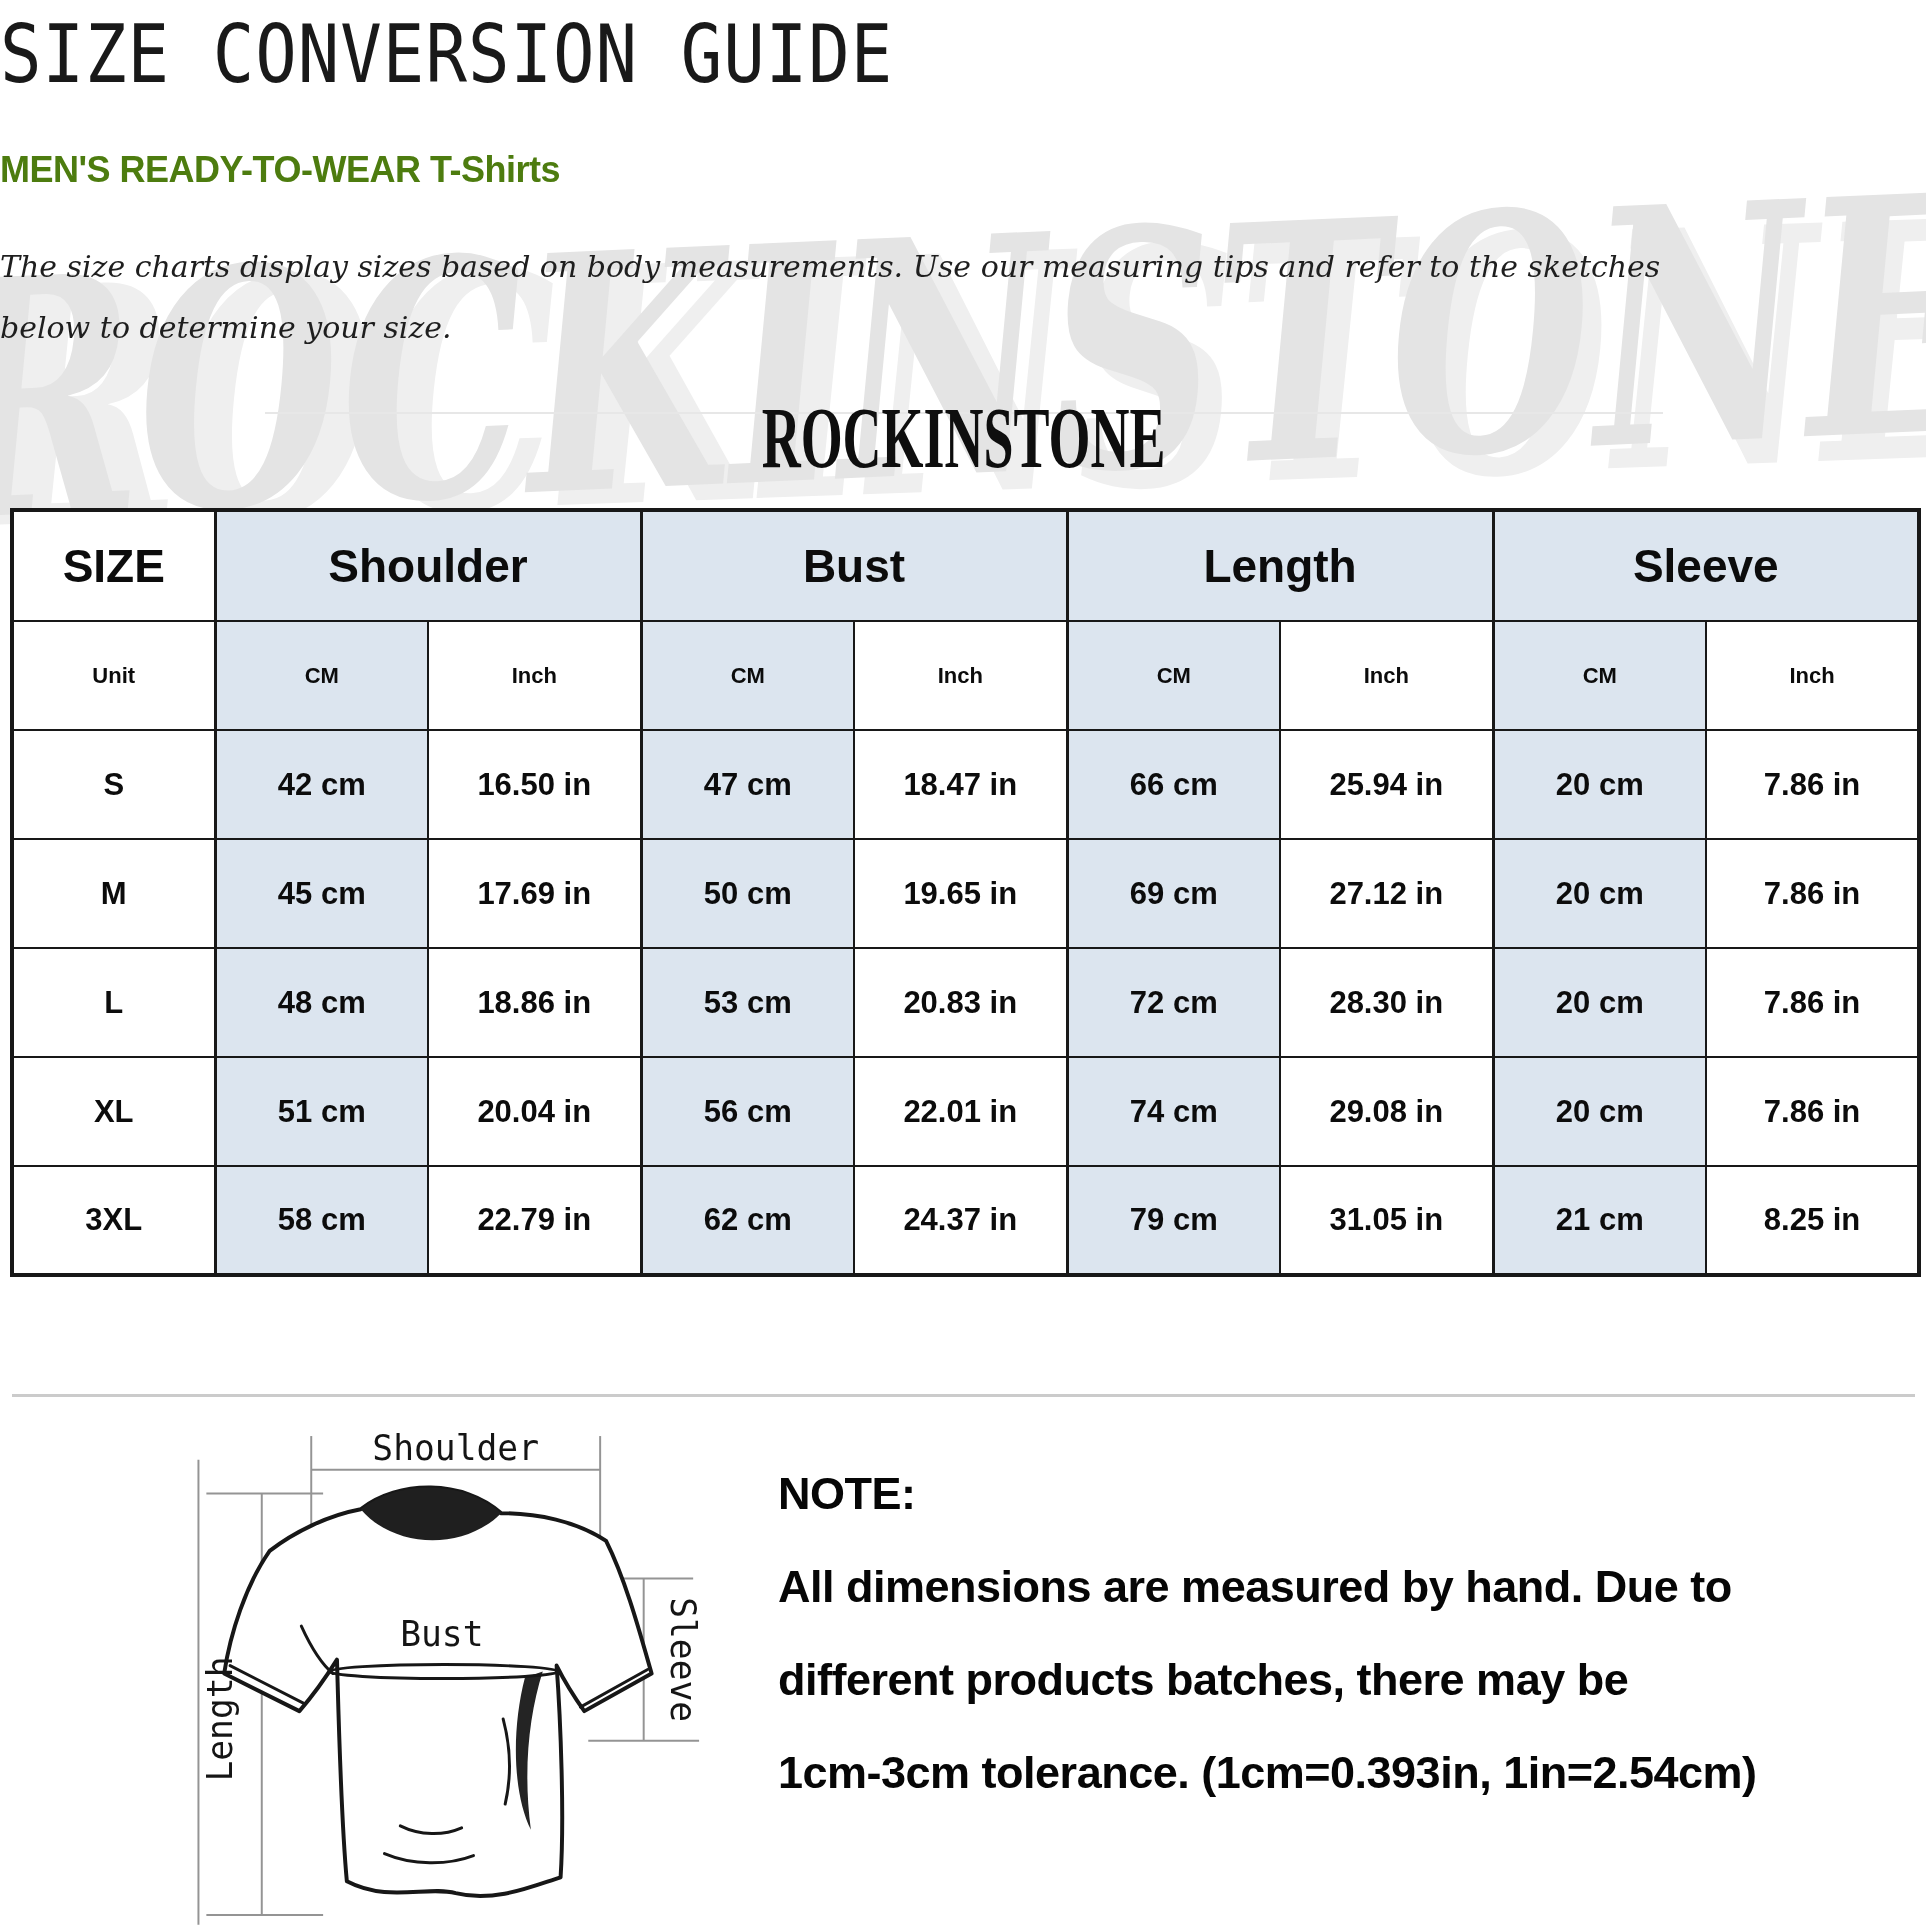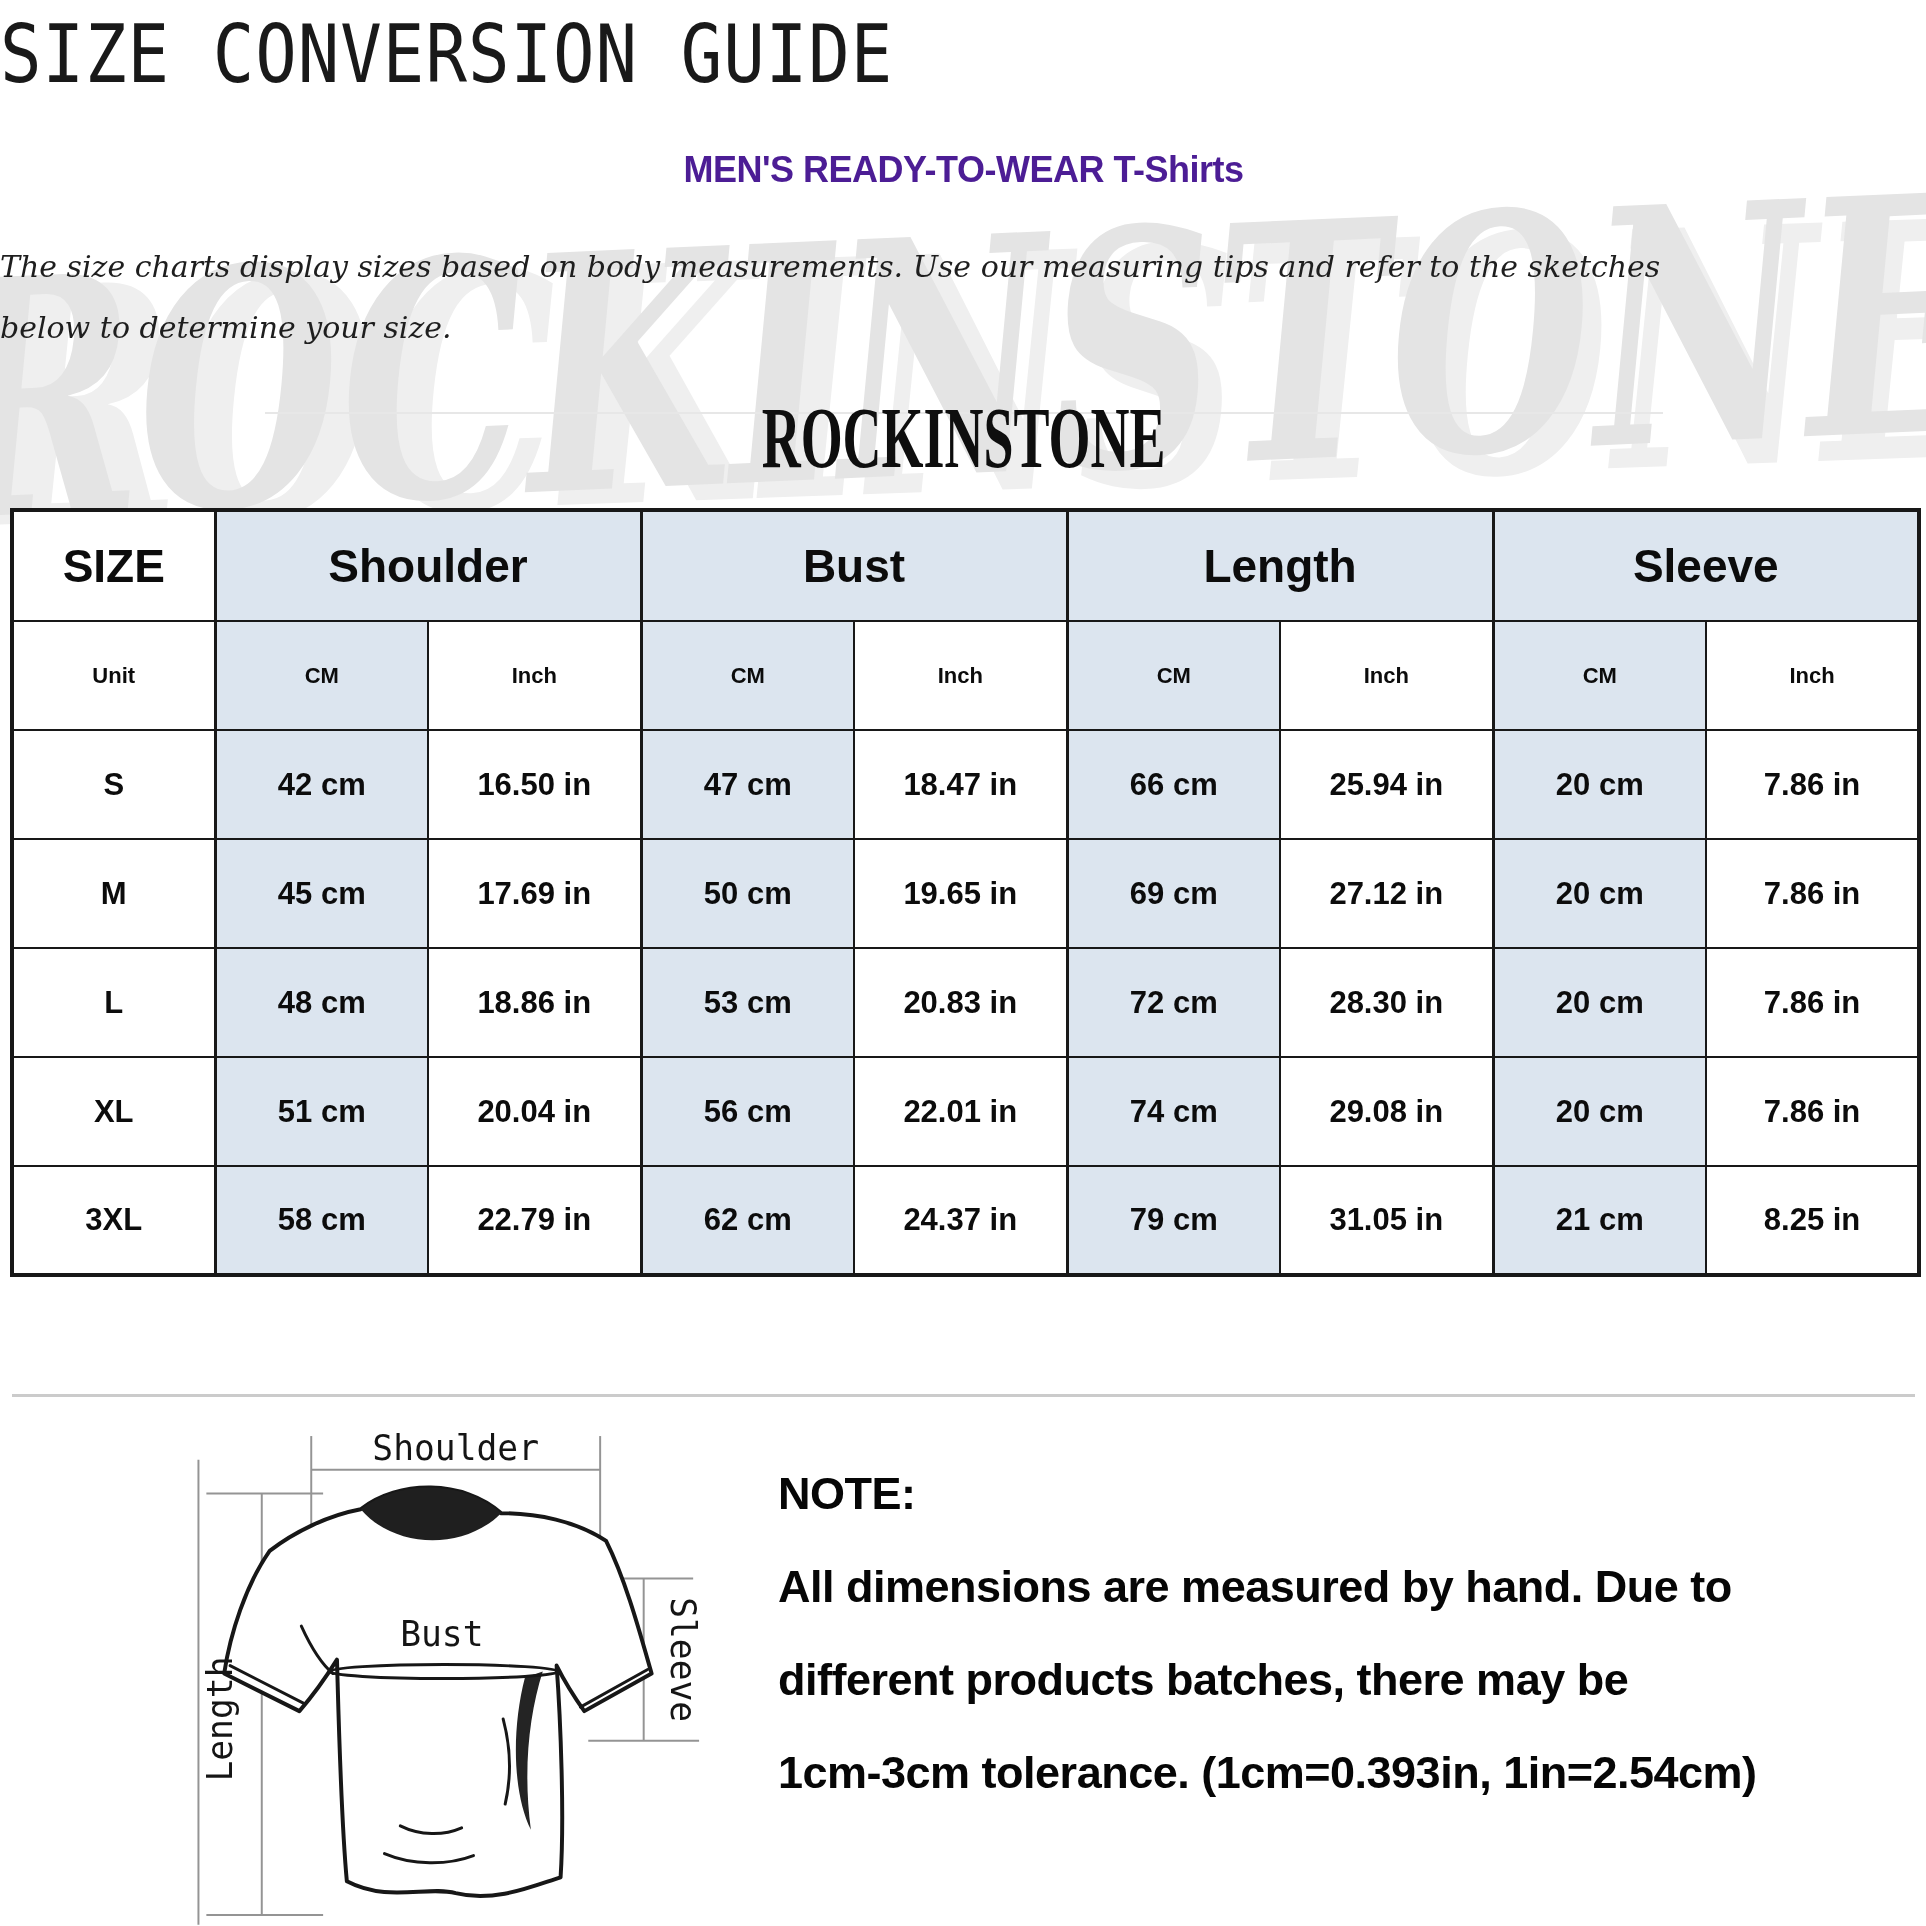--- a/index.html
+++ b/index.html
@@ -9,22 +9,22 @@
 
   
   .watermark{position:absolute;left:0;top:176px;width:1927px;height:386px;pointer-events:none;}
   .watermark text{font-family:"DejaVu Serif",serif;font-style:italic;font-weight:bold;}
 
   
   .title-wrap{left:0;top:8px;width:1927px;text-align:left;}
   .title-inner{display:inline-block;font-family:"DejaVu Sans Mono",monospace;font-weight:400;
                font-size:69px;letter-spacing:1px;color:#191919;transform:scaleY(1.15);transform-origin:center top;
                white-space:nowrap;}
-  .subtitle{left:0;top:149px;width:1927px;text-align:center;font-size:36px;font-weight:bold;
-            letter-spacing:-0.5px;color:#4c1d95;white-space:nowrap;}
+  .subtitle{left:0;top:149px;width:1927px;font-size:36px;font-weight:bold;
+            letter-spacing:-0.5px;color:#4d7c0f;white-space:nowrap;}
   .desc{left:0;top:236px;width:1927px;font-family:"DejaVu Serif",serif;
         font-style:italic;font-size:30px;line-height:61px;color:#1e1e1e;}
   .divider{left:265px;top:412px;width:1398px;height:2px;background:#e7e7e7;}
   .brand-wrap{left:0;top:388px;width:1927px;text-align:center;line-height:99px;}
   .brand-inner{display:inline-block;font-family:"Liberation Serif",serif;font-weight:bold;
                font-size:87px;color:#0e0e0e;transform:scaleX(0.62);transform-origin:center center;
                white-space:nowrap;}
 
   
   table.size-table{position:absolute;left:10px;top:508px;width:1907px;border-collapse:collapse;

